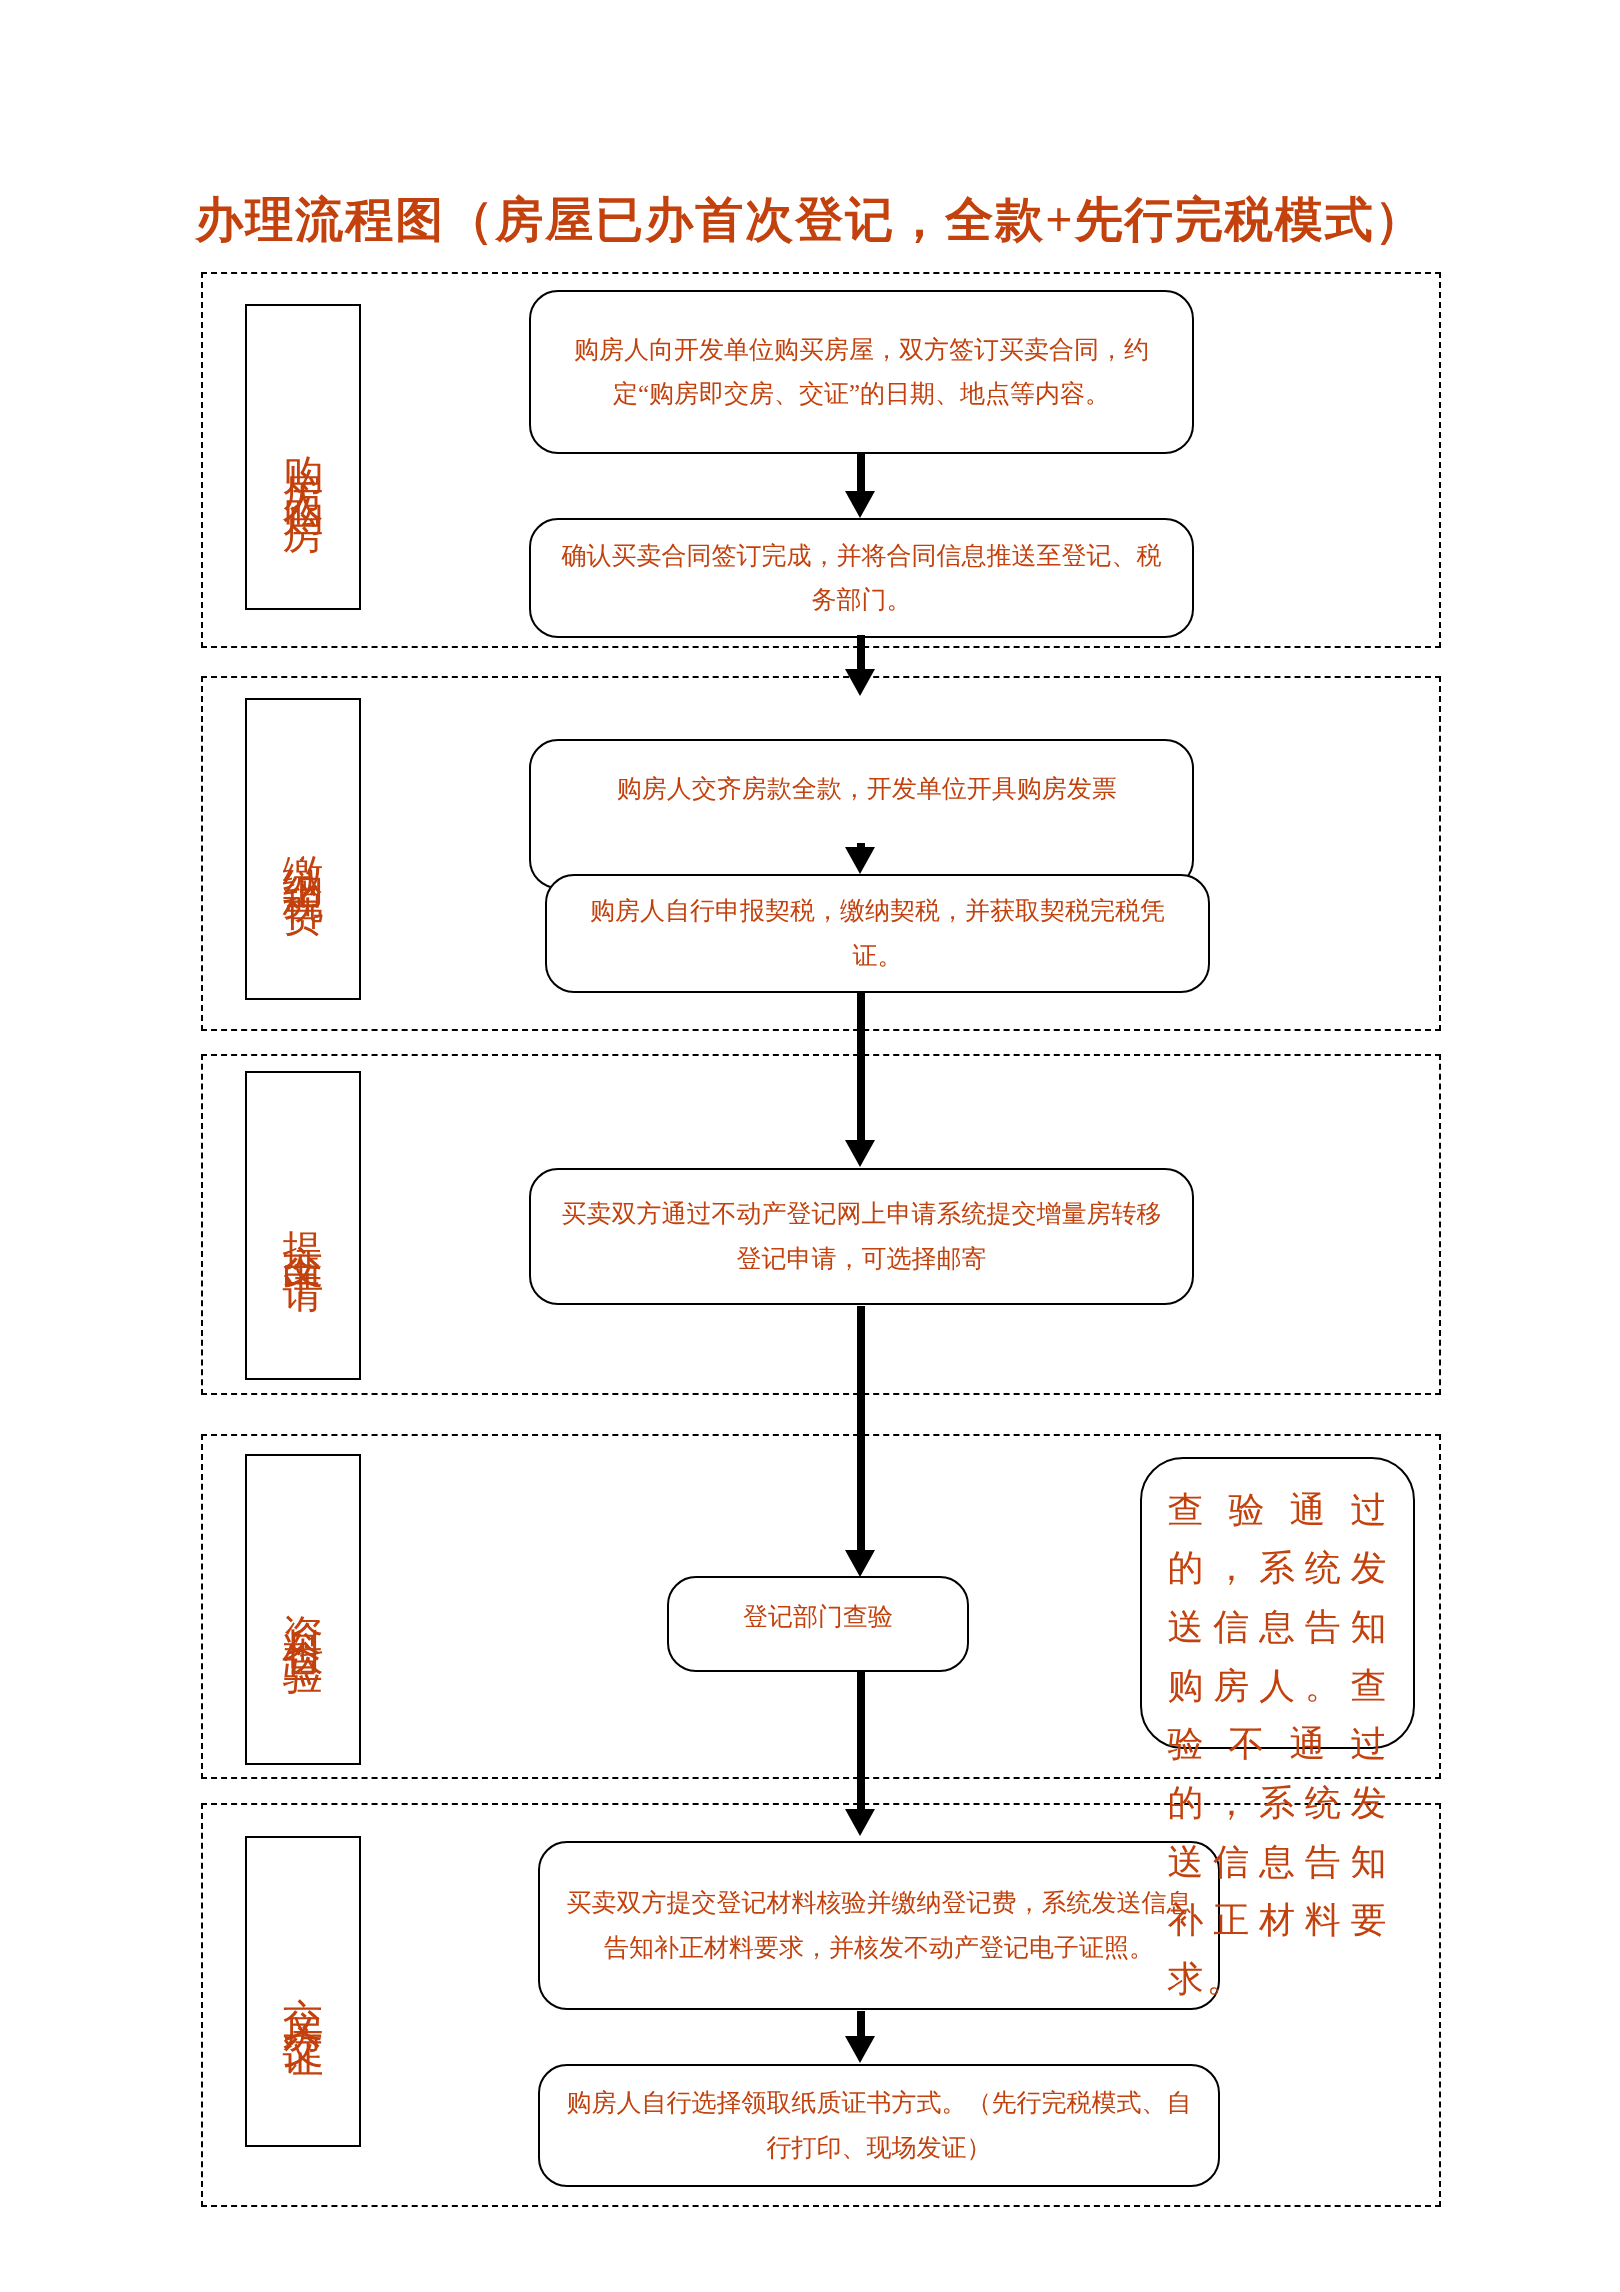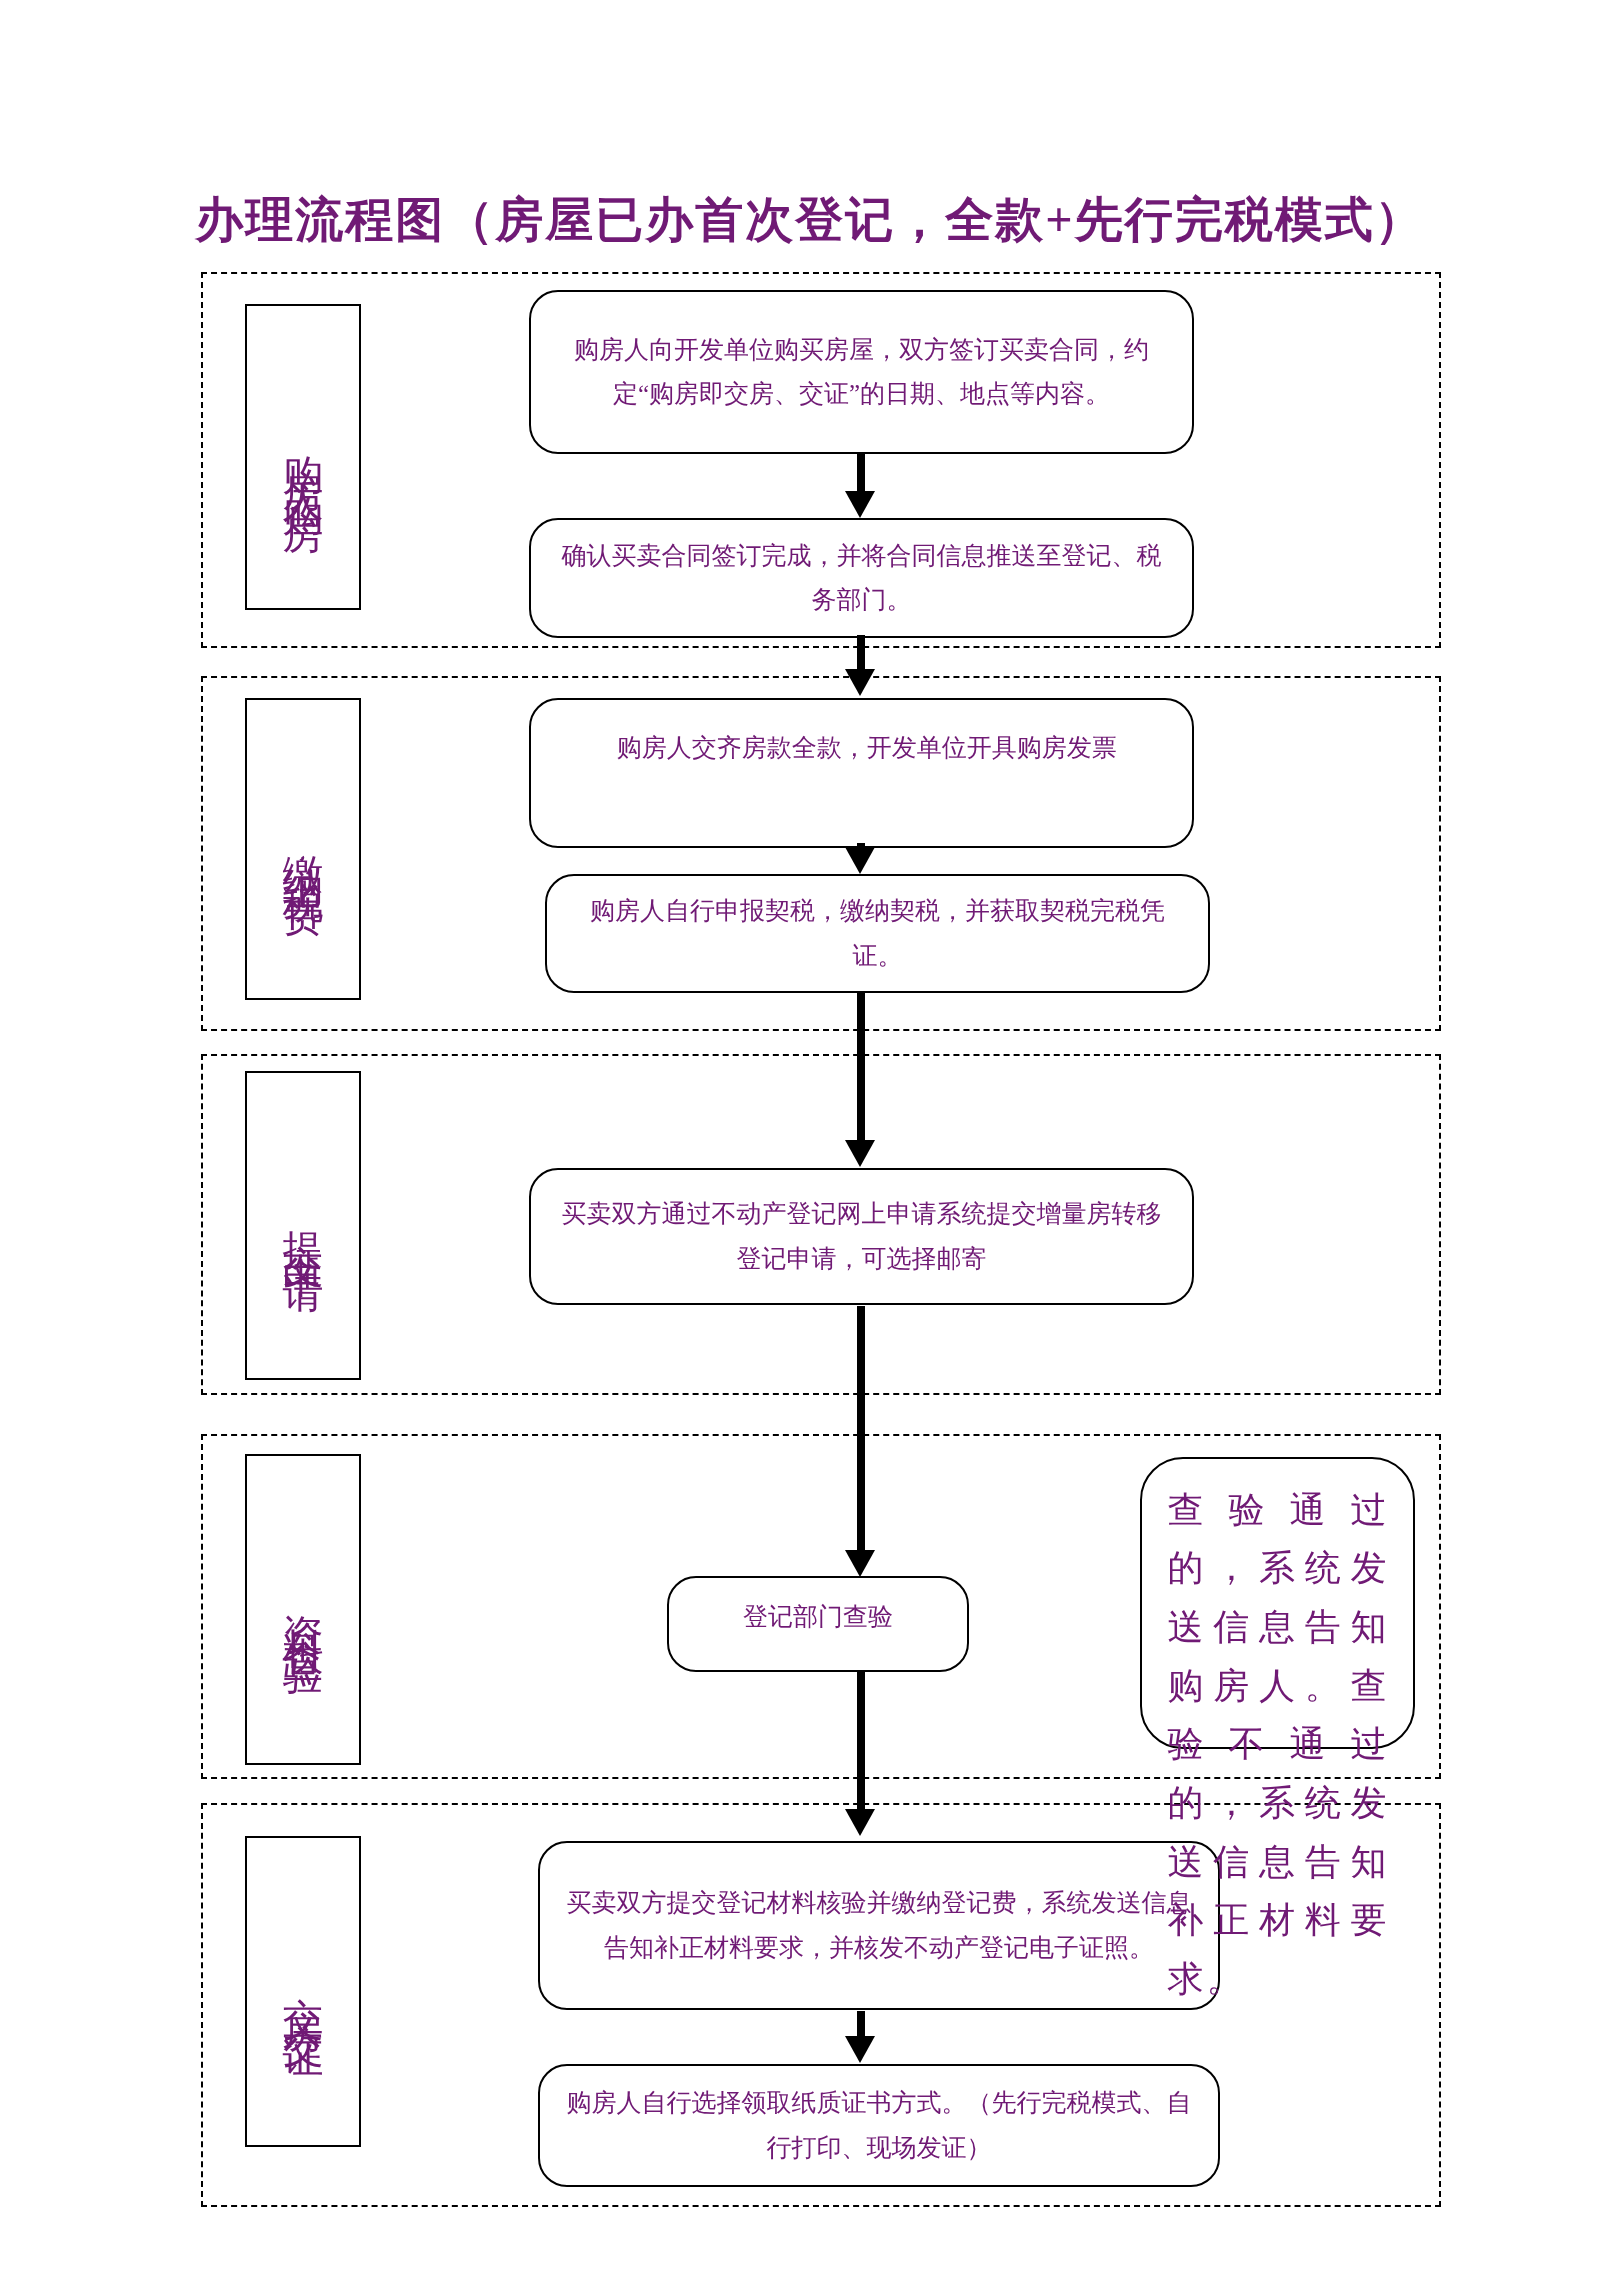--- a/index.html
+++ b/index.html
@@ -1,18 +1,18 @@
 <!DOCTYPE html>
 <html><head>
 <meta charset="utf-8">
 <style>
   html,body { margin:0; padding:0; background:#ffffff; }
   .page {
     position:relative; width:1620px; height:2293px; background:#fff;
-    font-family:"Liberation Serif", serif; color:#701a75; overflow:hidden;
+    font-family:"Liberation Serif", serif; color:#c2410c; overflow:hidden;
   }
   .title {
     position:absolute; top:188px; left:0; width:100%; margin:0;
     text-align:center; font-size:48px; font-weight:bold; letter-spacing:2px;
   }
   .section {
     position:absolute; left:201px; width:1240px;
     border:2.9px dashed #000; box-sizing:border-box; background:transparent;
   }
   .s1 { top:272px;  height:376px; }
@@ -37,21 +37,21 @@
   .l5 { top:1836px; height:311px; }
 
   .flow-box {
     position:absolute; border:2.9px solid #000; border-radius:29px;
     box-sizing:border-box; background:#fff;
     display:flex; align-items:center; justify-content:center;
     text-align:center; font-size:25px; line-height:1.78; padding:5.9px 25.5px;
   }
   .b1 { left:529px; top:290px;  width:665px; height:164px; }
   .b2 { left:529px; top:518px;  width:665px; height:120px; }
-  .b3 { left:529px; top:698px;  width:665px; height:150px; align-items:flex-start; padding-top:25.5px;padding-left:36px; }
+  .b3 { left:529px; top:739px;  width:665px; height:150px; align-items:flex-start; padding-top:25.5px;padding-left:36px; }
   .b4 { left:529px; top:874px;  width:665px; height:119px;margin-left:16px; }
   .b5 { left:529px; top:1168px; width:665px; height:137px; }
   .b6 { left:667px; top:1576px; width:302px; height:96px; padding-bottom:19.6px; }
   .b7 { left:538px; top:1841px; width:682px; height:169px; }
   .b8 { left:538px; top:2064px; width:682px; height:123px; }
 
   .note-box {
     position:absolute; left:1140px; top:1457px; width:275px; height:292px;
     border:2.9px solid #000; border-radius:43px; box-sizing:border-box; background:#fff;
     font-size:36px; line-height:1.63; letter-spacing:2.9px;

